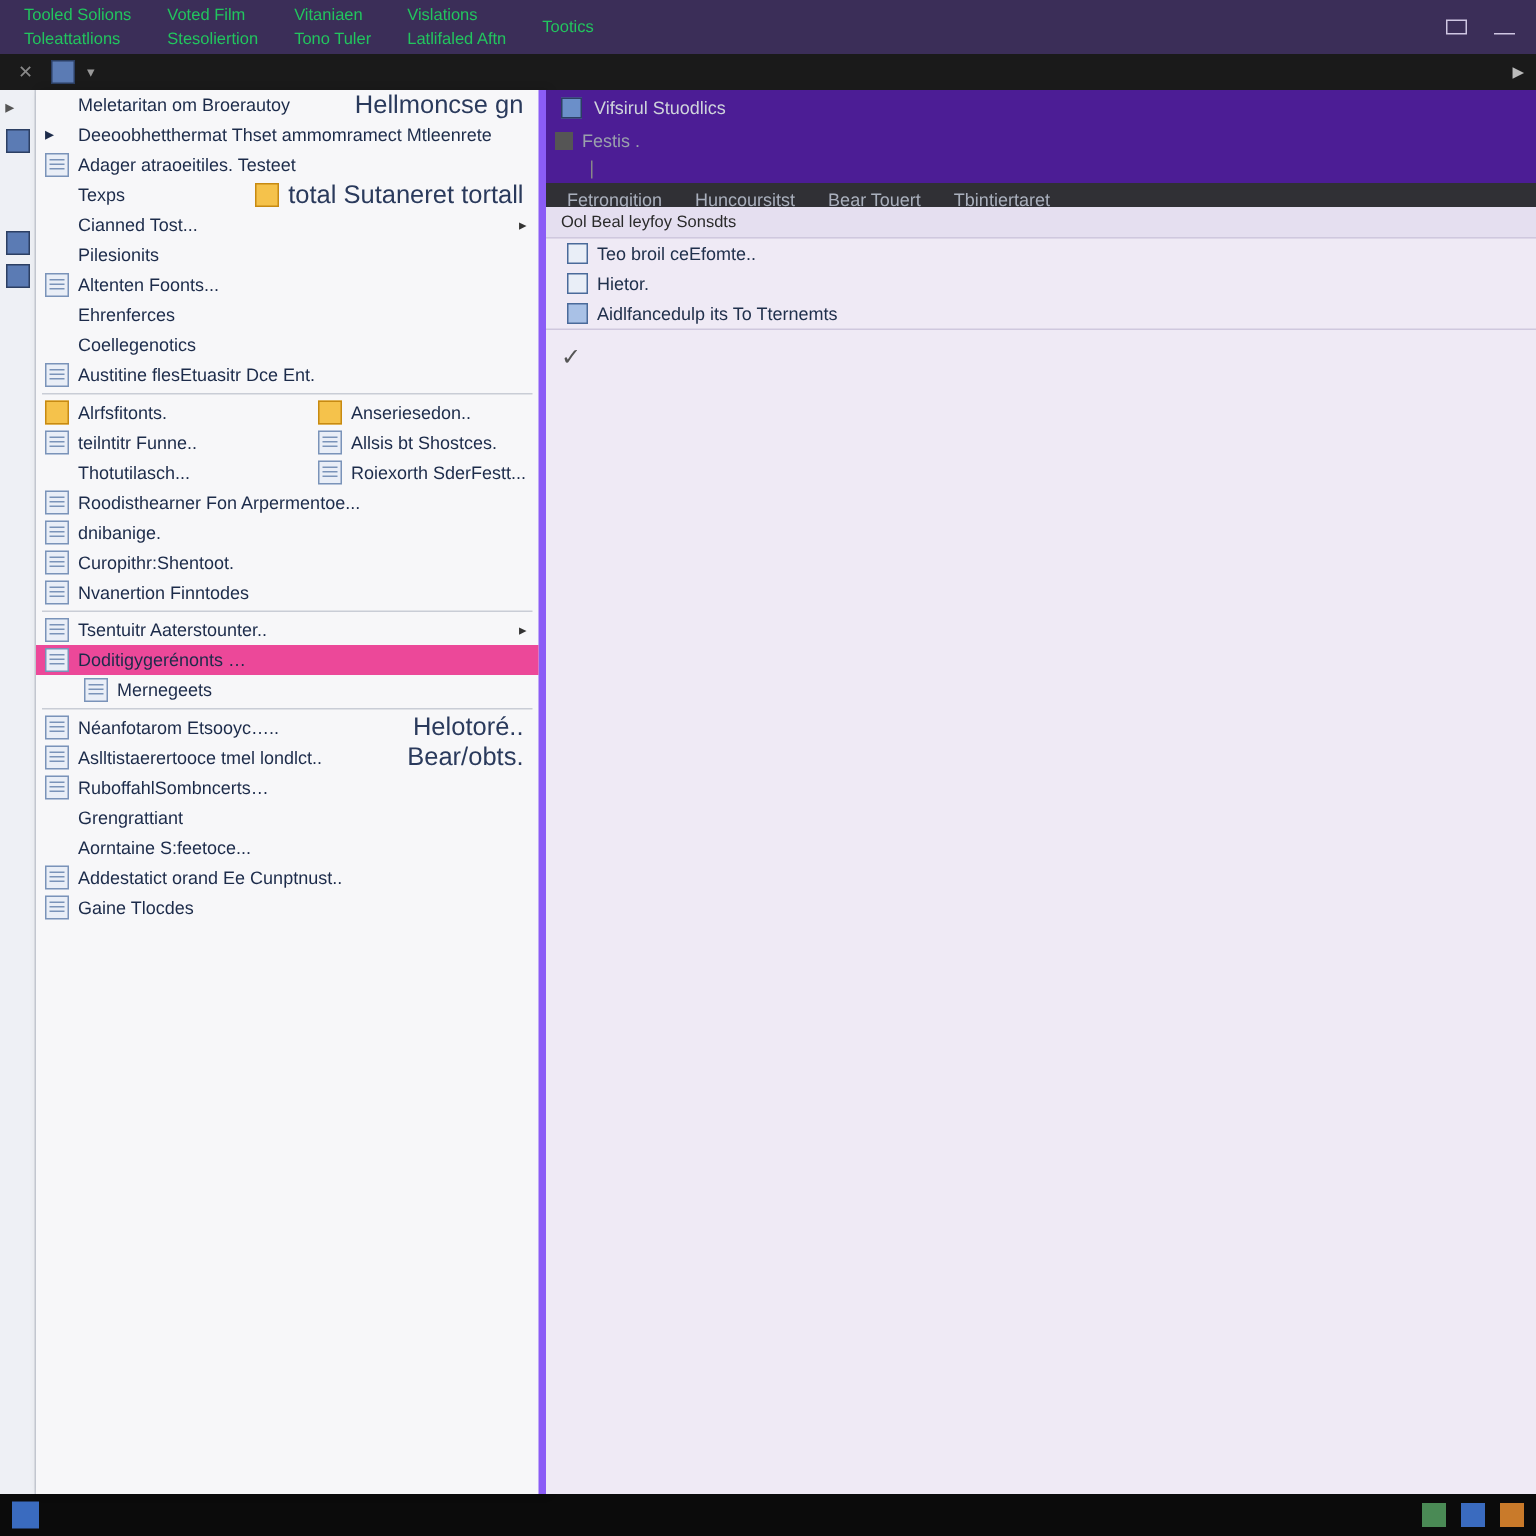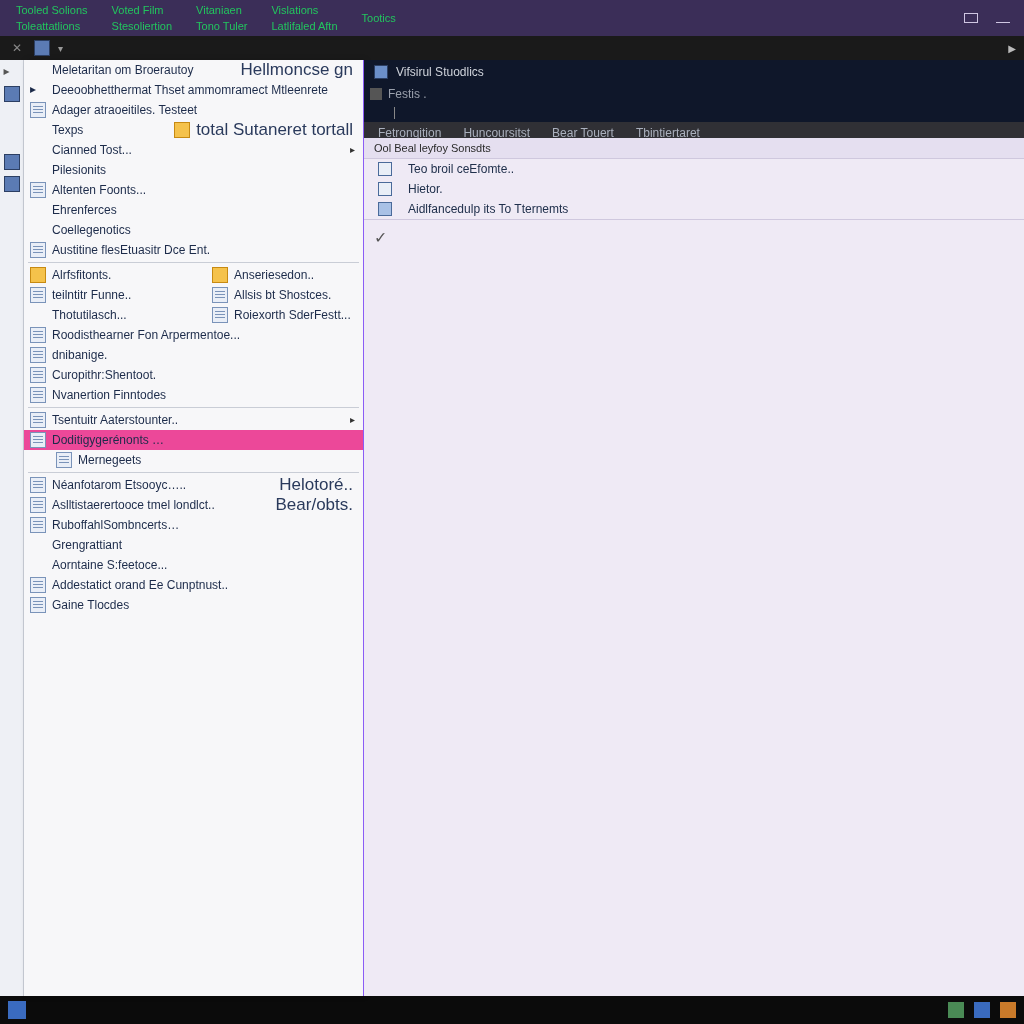--- a/index.html
+++ b/index.html
@@ -40,21 +40,21 @@
   .leftstrip {
     width: 24px; background:#eef0f5; border-right:1px solid #c9cdd6;
     display:flex; flex-direction:column; align-items:center; padding-top:4px; gap:6px;
   }
   .leftstrip .vico { width:16px; height:16px; background:#5b7bb4; border:1px solid #2c3f63; }
   .leftstrip .vico.play { background:none; border:none; color:#555; font-size:12px; }
 
   .menu-panel {
     width: 340px;
     background: #f7f7f9;
-    border-right: 1px solid #8b5cf6;
+    border-right: 5px solid #8b5cf6;
     box-shadow: 2px 0 6px rgba(0,0,0,0.15);
     display:flex; flex-direction:column;
     position:relative;
   }
   .menu-row {
     display:flex; align-items:center; height:20px;
     padding-left: 6px;
     border-bottom: 1px solid transparent;
     color:#1c2b4a; font-size:11.5px;
     cursor:default;
@@ -71,39 +71,39 @@
   .menu-row .lbl { flex:1; white-space:nowrap; overflow:hidden; text-overflow:ellipsis; }
   .menu-row .sc { color:#2a3a5c; font-size:17px; padding-right:10px; }
   .menu-row .arrow { color:#333; padding:0 8px; font-size:10px; }
   .menu-sep { height:1px; background:#c9cdd6; margin: 2px 4px; }
   .menu-sub { padding-left: 32px; }
 
   
   .content { flex:1; background:#f1eef8; position:relative; }
   .content .doc-tab {
     position:absolute; left:0; right:0; top:0; height:82px;
-    background:#0f172a; color:#cfd3db;
+    background:#4c1d95; color:#cfd3db;
   }
   .doc-tab .line1 { display:flex; align-items:center; height:24px; padding:0 10px; gap:8px; }
   .doc-tab .line1 .dicon { width:14px; height:14px; background:#6b8fc9; border:1px solid #2c3f63; }
   .doc-tab .line2 { display:flex; align-items:center; height:20px; padding-left:6px; color:#9aa0ac; font-size:11px; }
   .doc-tab .cursor { display:flex; align-items:center; height:18px; padding-left:30px; color:#777; }
   .doc-tab .cursor .bar { width:1px; height:12px; background:#888; }
   .doc-tab .crumbs { display:flex; gap:22px; padding:4px 14px; background:#303035; font-size:11px; color:#aab0bd; }
   
   .content .body {
     position:absolute; left:0; right:0; top:78px; bottom:0;
     background:#efeaf5;
   }
   .content .body .hdr {
     background:#e5dff0; font-size:11px; color:#2a2a2a;
     padding:4px 10px; border-bottom:1px solid #cfc8de;
   }
   .content .body .row {
-    display:flex; align-items:flex-end; gap:16px;
+    display:flex; align-items:flex-end; gap:6px;
     padding:3px 14px; font-size:11px; color:#20304c;
   }
   .content .body .row .ico { width:14px; height:14px; border:1px solid #4a6a9a; background:#a9c1e6; }
   .content .body .row .ico.page { background:#e9eef7; }
   .content .body .sep { height:1px; background:#cfc8de; }
   .content .body .check { padding:8px 10px; color:#555; font-size:16px; }
 
   
   .taskbar {
     height: 28px; background:#0b0b0b; display:flex; align-items:center;

